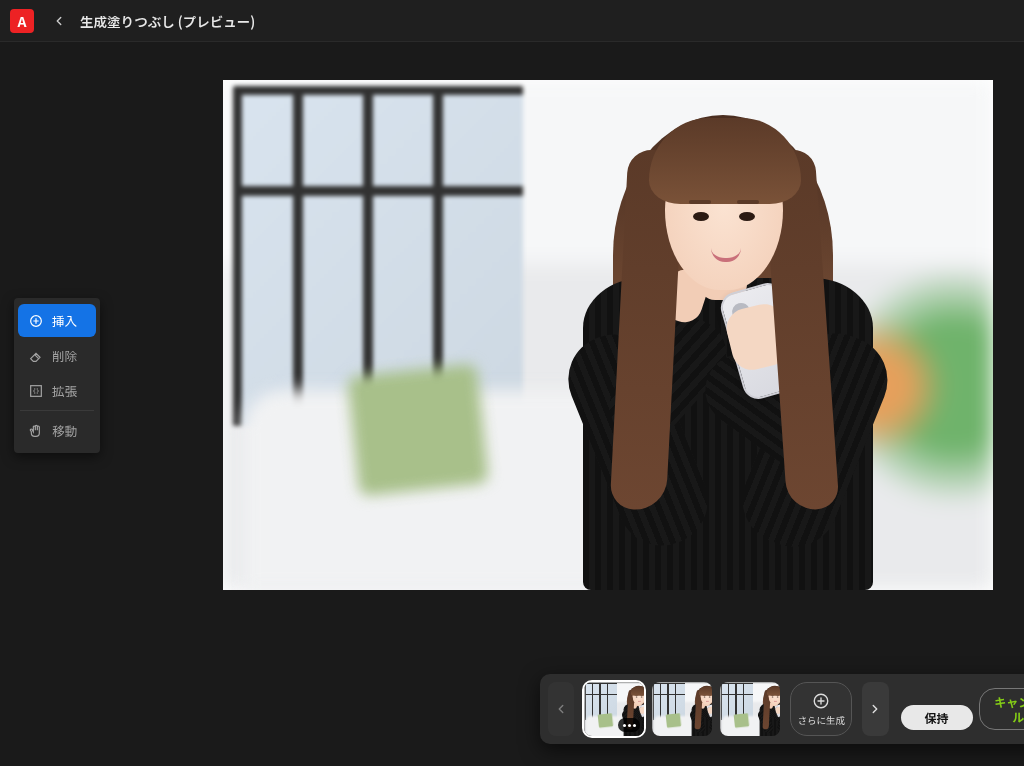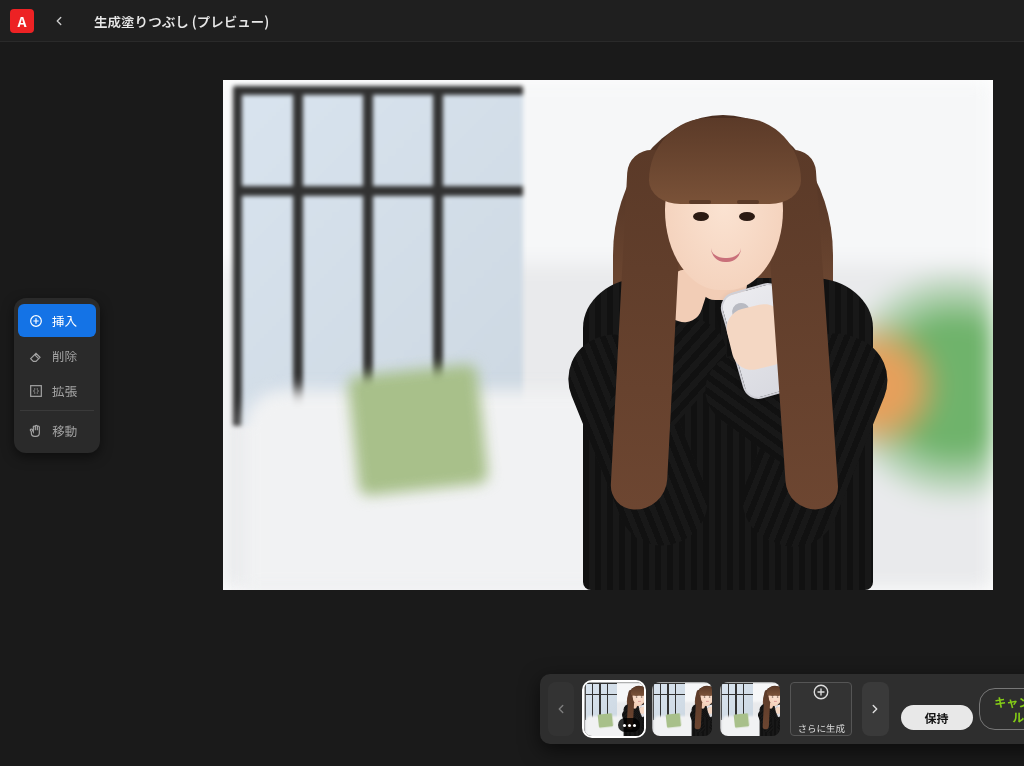--- a/index.html
+++ b/index.html
@@ -26,27 +26,27 @@
     border-radius: 4px;
     display:flex;align-items:center;justify-content:center;
     color:#fff;font-weight:700;font-size:14px;
   }
   .back-btn {
     width:26px;height:26px;display:flex;align-items:center;justify-content:center;
     cursor:pointer;border-radius:4px;
   }
   .back-btn svg{stroke:#ccc;}
   .header-title{
-    margin-left:22px;font-size:13.5px;color:#e8e8e8;font-weight:600;
+    margin-left:8px;font-size:13.5px;color:#e8e8e8;font-weight:600;
   }
 
   
   .tool-panel{
     position:absolute; left:14px; top:298px;
-    background:#2a2a2a; border-radius:12px; padding:4px 0;
+    background:#2a2a2a; border-radius:4px; padding:4px 0;
     box-shadow:0 4px 12px rgba(0,0,0,.5);
     width:86px;
   }
   .tool-item{
     display:flex;align-items:center;gap:8px;
     padding:7px 10px;margin:2px 4px;border-radius:6px;
     font-size:12.5px;cursor:pointer;color:#a3a3a3;
   }
   .tool-item.active{background:#1473e6;color:#fff;}
   .tool-item .ticon{width:16px;height:16px;display:flex;align-items:center;justify-content:center;}
@@ -192,22 +192,22 @@
     cursor:pointer;background:#222;
   }
   .thumb.selected{outline:2px solid #fff;outline-offset:0;}
   .thumb .mini{position:absolute;inset:0;transform:scale(.11);transform-origin:top left;width:770px;height:510px;}
   .thumb .overlay-dots{
     position:absolute;right:4px;bottom:4px;width:22px;height:14px;border-radius:8px;
     background:#000c;display:flex;align-items:center;justify-content:center;gap:2px;
   }
   .thumb .overlay-dots span{width:3px;height:3px;border-radius:50%;background:#fff;}
   .gen-more{
-    width:66px;height:54px;border-radius:4px;border:1px solid #555;
-    display:flex;flex-direction:column;align-items:center;justify-content:space-between;
+    width:66px;height:54px;border-radius:17px;border:1px solid #555;
+    display:flex;flex-direction:column;align-items:center;justify-content:center;
     gap:3px;font-size:9.5px;color:#ddd;cursor:pointer;background:#333;
   }
   .gen-more svg{stroke:#ddd;}
   .action-col{display:flex;flex-direction:row;gap:6px;margin-left:2px;align-items:flex-end;}
   .actbtn{
     min-width:72px;padding:5px 14px;border-radius:16px;font-size:12px;font-weight:700;
     text-align:center;cursor:pointer;line-height:1.25;
   }
   .actbtn.keep{background:#e8e8e8;color:#111;}
   .actbtn.cancel{background:transparent;border:1.5px solid #777;color:#84cc16;}

